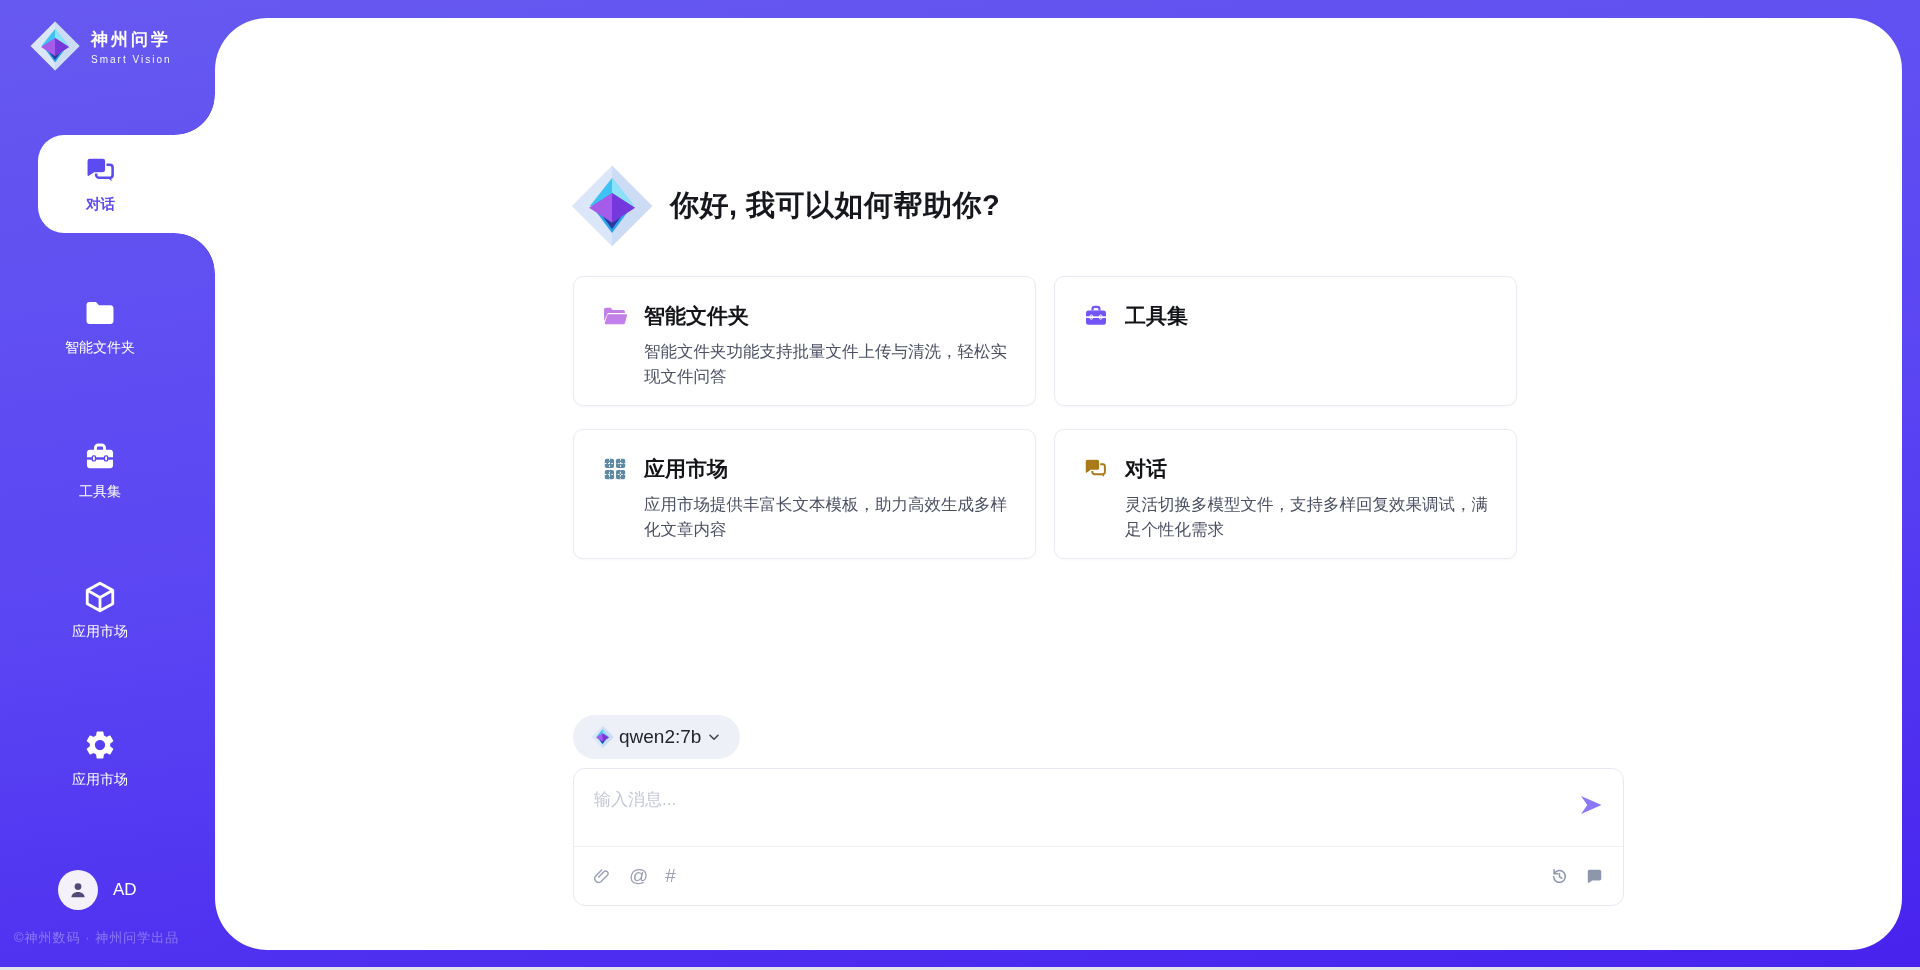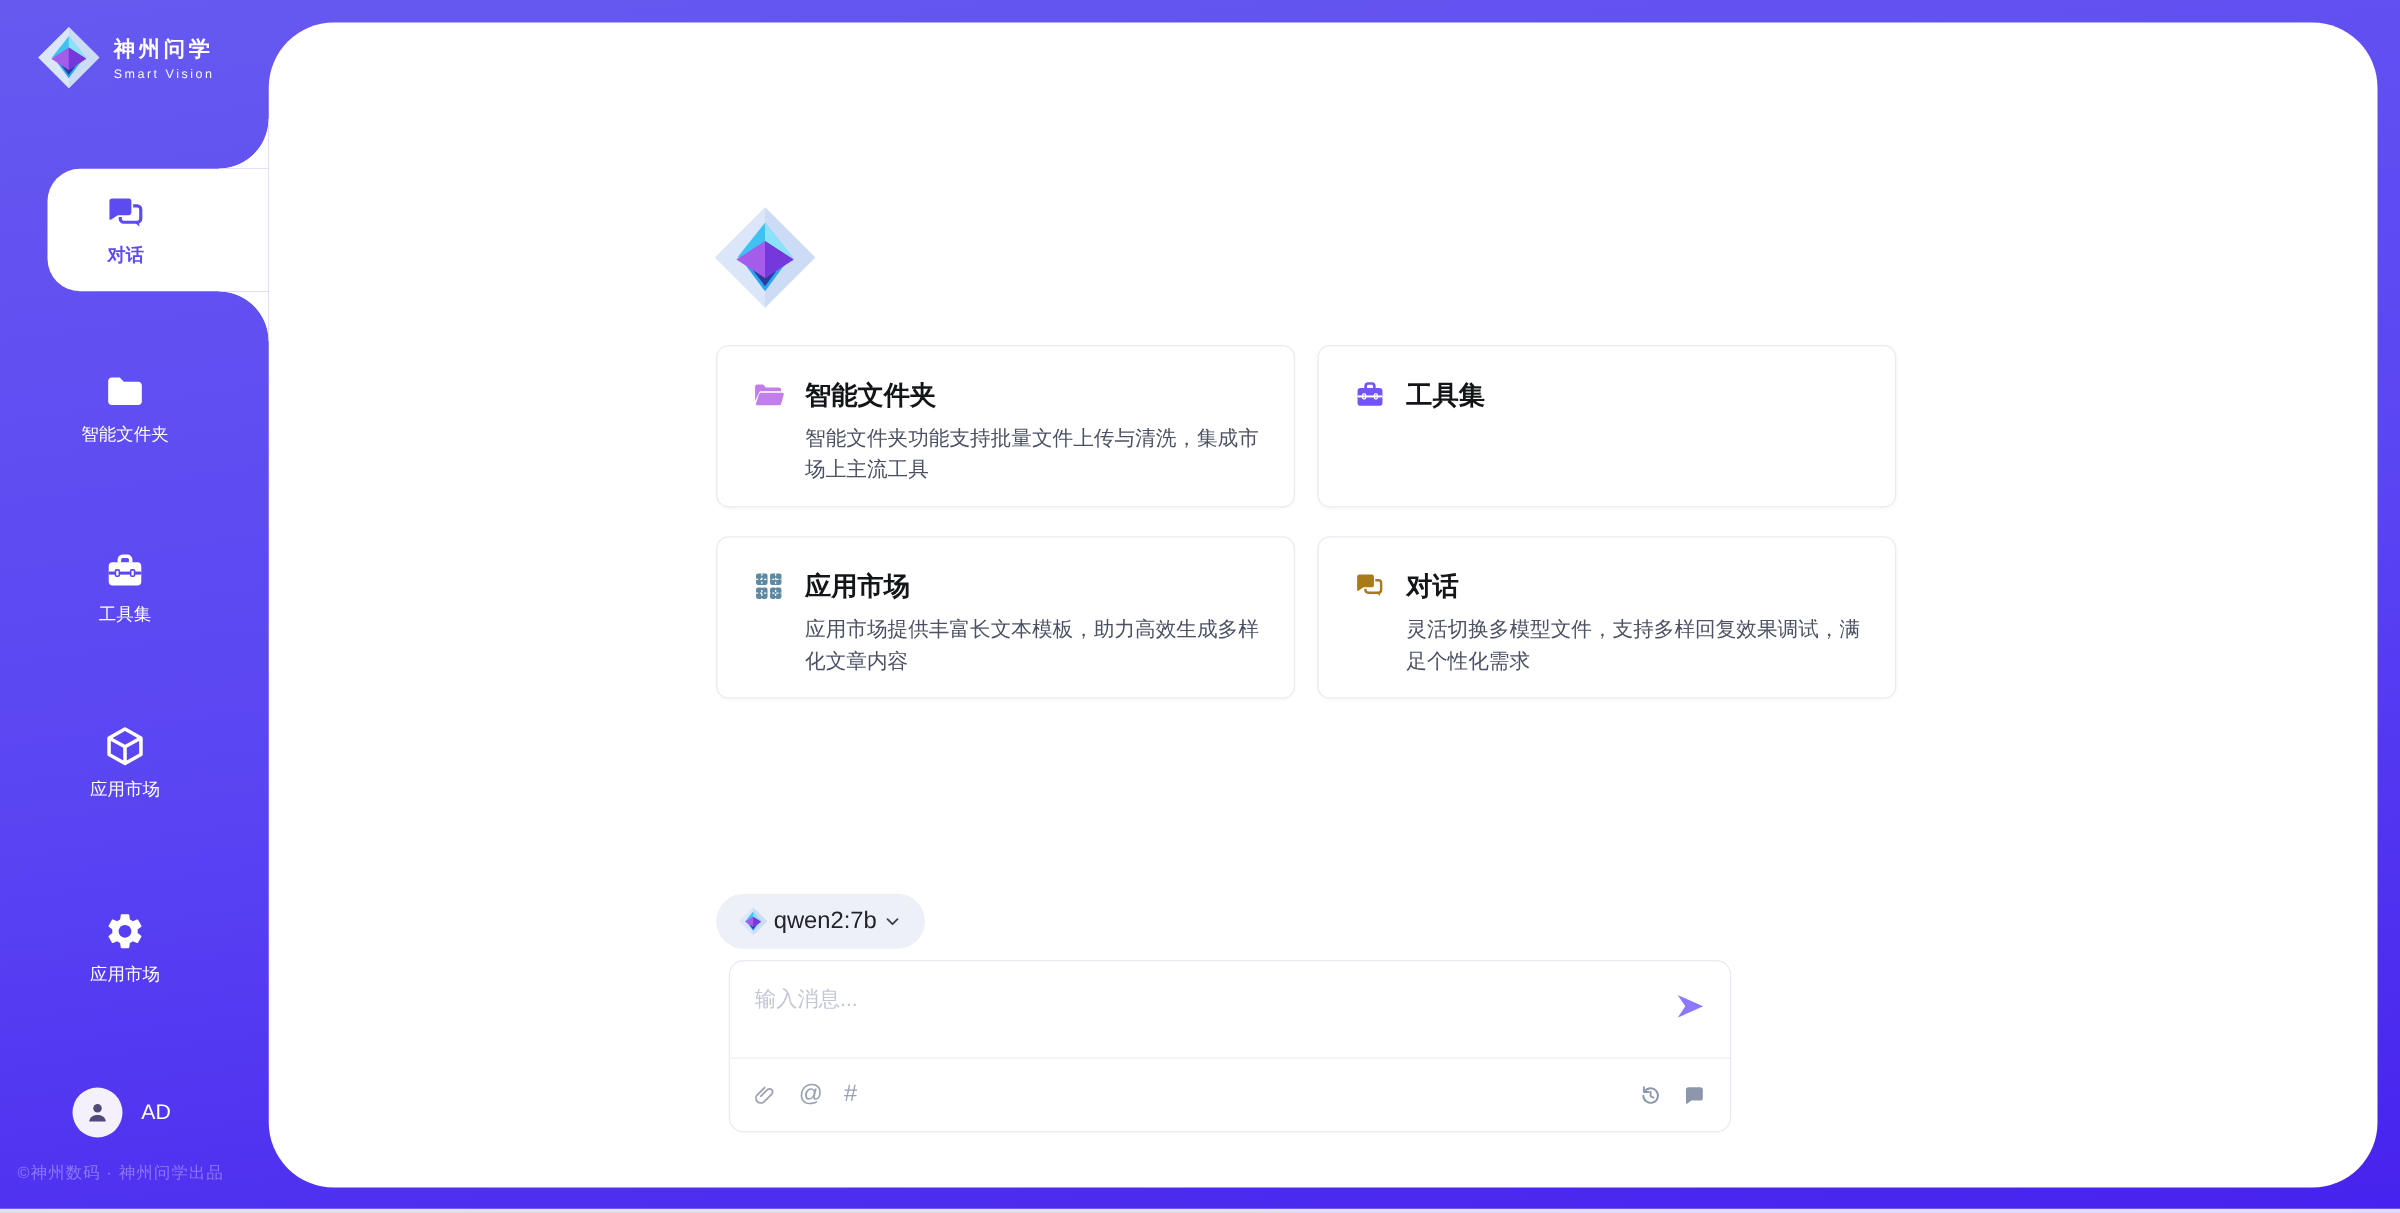--- a/index.html
+++ b/index.html
@@ -81,21 +81,21 @@
     position:absolute; left:358px; top:697px; height:44px;
     display:inline-flex; align-items:center; gap:5px; padding:0 18px;
     background:#eef0f8; border-radius:22px; cursor:pointer;
   }
   .gem-sm { width:23px; height:24px; }
   .model-name { font-size:19px; color:#23242b; }
   .model-pill .chev { width:16px; height:16px; }
 
   
   .composer {
-    position:absolute; left:368px; top:750px; width:802px; height:138px;
+    position:absolute; left:358px; top:750px; width:1051px; height:138px;
     background:#fff; border:1px solid #e7e9f1; border-radius:12px;
   }
   .composer textarea {
     position:absolute; left:0; top:0; width:calc(100% - 90px); height:74px;
     border:none; outline:none; resize:none; background:transparent;
     padding:19px 0 0 20px; font-size:17px; color:#33363f;
     font-family:"Liberation Sans","DejaVu Sans",sans-serif;
   }
   .composer textarea::placeholder { color:#c3c7d5; }
   .send-btn {
@@ -202,35 +202,36 @@
 
     <div class="copyright">©神州数码 · 神州问学出品</div>
   </div>
 
   <div class="main">
 
     <div class="hero">
       <svg class="gem-hero" viewBox="0 0 100 100">
           <use href="#gem"></use>
         </svg>
+      <h1 class="greeting">你好, 我可以如何帮助你?</h1>
     </div>
 
     <div class="cards">
 
       <div class="card">
         <div class="card-head">
           <svg viewBox="0 0 24 24">
             <g fill="#c27fe9">
               <path d="M1.9 5.9c0-.9.7-1.6 1.6-1.6h4.4l2 2.2h9.6c.9 0 1.6.7 1.6 1.6v1.2H6.3c-.7 0-1.3.4-1.5 1.1L1.9 16.5z"></path>
               <path d="M6.3 10.4h15.9c.6 0 1 .6.9 1.2l-1.9 6.8c-.2.7-.8 1.1-1.5 1.1H3.5c-.6 0-1.1-.6-.9-1.2l2.2-6.8c.2-.7.8-1.1 1.5-1.1z"></path>
             </g>
           </svg>
           <div class="card-title">智能文件夹</div>
         </div>
-        <div class="card-desc">智能文件夹功能支持批量文件上传与清洗，集成市场上主流工具</div>
+        <div class="card-desc">智能文件夹功能支持批量文件上传与清洗，轻松实现文件问答</div>
       </div>
 
       <div class="card">
         <div class="card-head">
           <svg viewBox="0 0 24 24">
             <g stroke="#7355f6">
               <path fill="none" stroke-width="2" d="M8.8 7V5.4c0-1 .8-1.9 1.9-1.9h2.6c1 0 1.9.8 1.9 1.9V7"></path>
             </g>
             <g fill="#7355f6">
               <path d="M2.8 9c0-1.2.9-2.1 2.1-2.1h14.2c1.2 0 2.1.9 2.1 2.1v8.9c0 1.2-.9 2.1-2.1 2.1H4.9c-1.2 0-2.1-.9-2.1-2.1z"></path>

